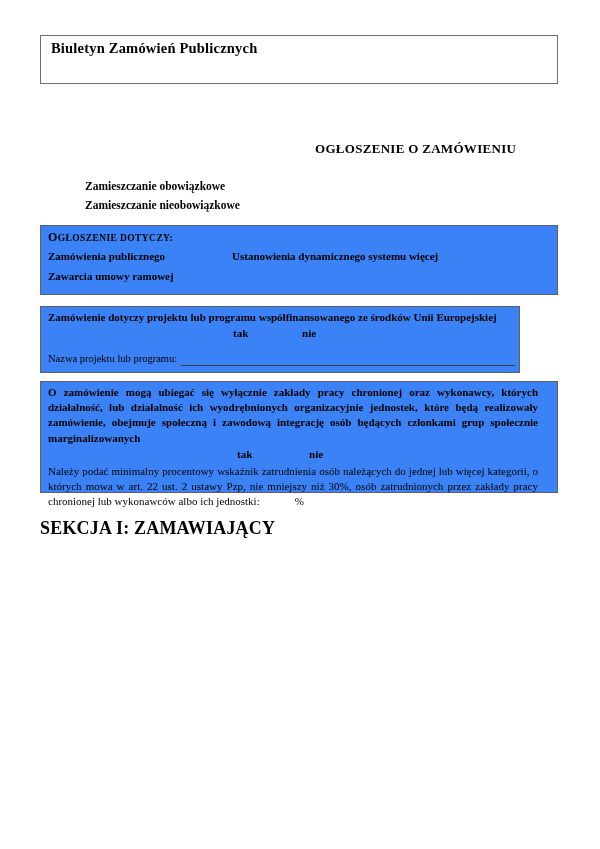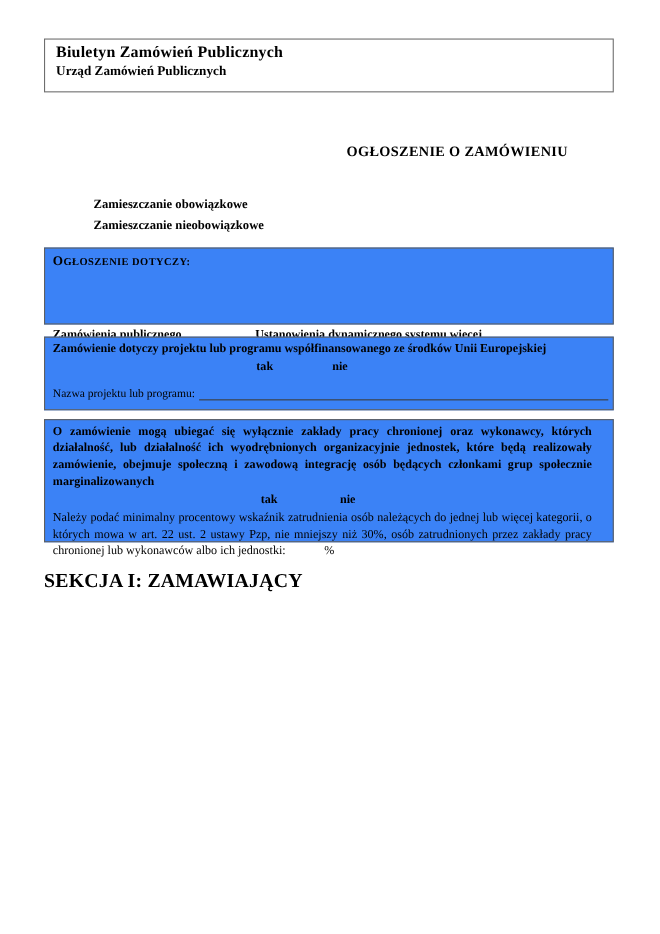--- a/index.html
+++ b/index.html
@@ -32,21 +32,21 @@
     letter-spacing: 0.2px;
   }
   .header-line2 {
     font-size: 12px;
     font-weight: bold;
     line-height: 15px;
   }
 
   
   .notice-title {
-    left: 315px; top: 130px;
+    left: 315px; top: 141px;
     font-size: 13px;
     font-weight: bold;
     letter-spacing: 0.3px;
     white-space: nowrap;
   }
 
   
   .placement-1 { left: 85px; top: 180px; }
   .placement-2 { left: 85px; top: 199px; }
   .placement-label {
@@ -80,44 +80,44 @@
   }
   .concerns-row {
     font-size: 11px;
     font-weight: bold;
     line-height: 20px;
     white-space: nowrap;
   }
   .concerns-opt-left {
     display: inline-block;
     width: 184px;
-    margin-top: 47px;
   }
 
   
   .eu-box {
     left: 40px; top: 306px;
-    width: 518px; height: 67px;
+    width: 480px; height: 67px;
     padding: 2px 4px 0 7px;
   }
   .eu-statement {
     font-size: 11px;
     font-weight: bold;
     line-height: 16px;
     white-space: nowrap;
   }
   .yesno-row {
     font-size: 11px;
     font-weight: bold;
     line-height: 16px;
   }
   .eu-yes { margin-left: 185px; }
   .eu-no  { margin-left: 51px; }
   .project-name-row {
     display: flex;
+    align-items: flex-end;
     margin-top: 10px;
     font-size: 10.5px;
     line-height: 15px;
   }
   .project-name-label { white-space: nowrap; }
   .blank-line {
     flex: 1 1 auto;
     border-bottom: 1px solid #3c3c3c;
     height: 12px;
     margin-left: 4px;
@@ -163,21 +163,20 @@
     font-weight: bold;
     letter-spacing: 0.2px;
     white-space: nowrap;
   }
 </style>
 </head>
 <body>
 
 <div class="abs header-box">
   <div class="header-line1">Biuletyn Zamówień Publicznych</div>
-  <div class="header-line2">Urząd Zamówień Publicznych</div>
 </div>
 
 <div class="abs notice-title">OGŁOSZENIE O ZAMÓWIENIU</div>
 
 <div class="abs placement-1 placement-label">Zamieszczanie obowiązkowe</div>
 <div class="abs placement-2 placement-label">Zamieszczanie nieobowiązkowe</div>
 
 <div class="abs section-box concerns-box">
   <span class="concerns-heading">OGŁOSZENIE DOTYCZY:</span>
   <div class="concerns-row">

